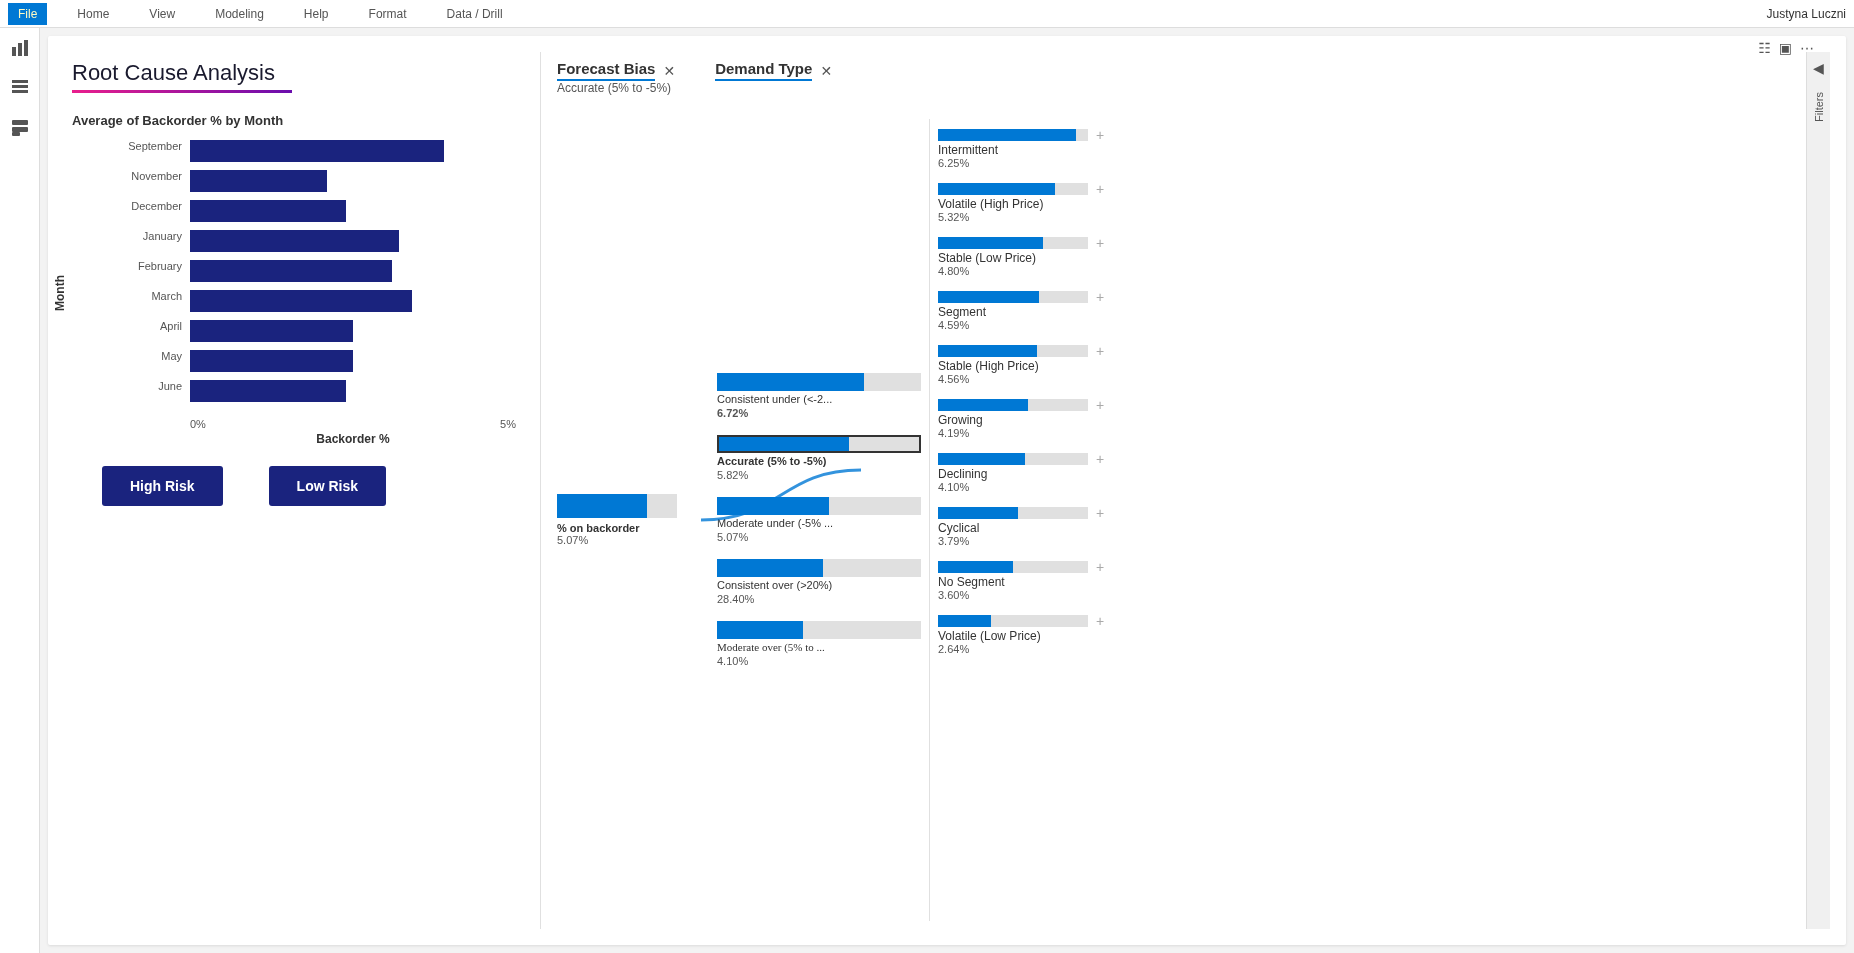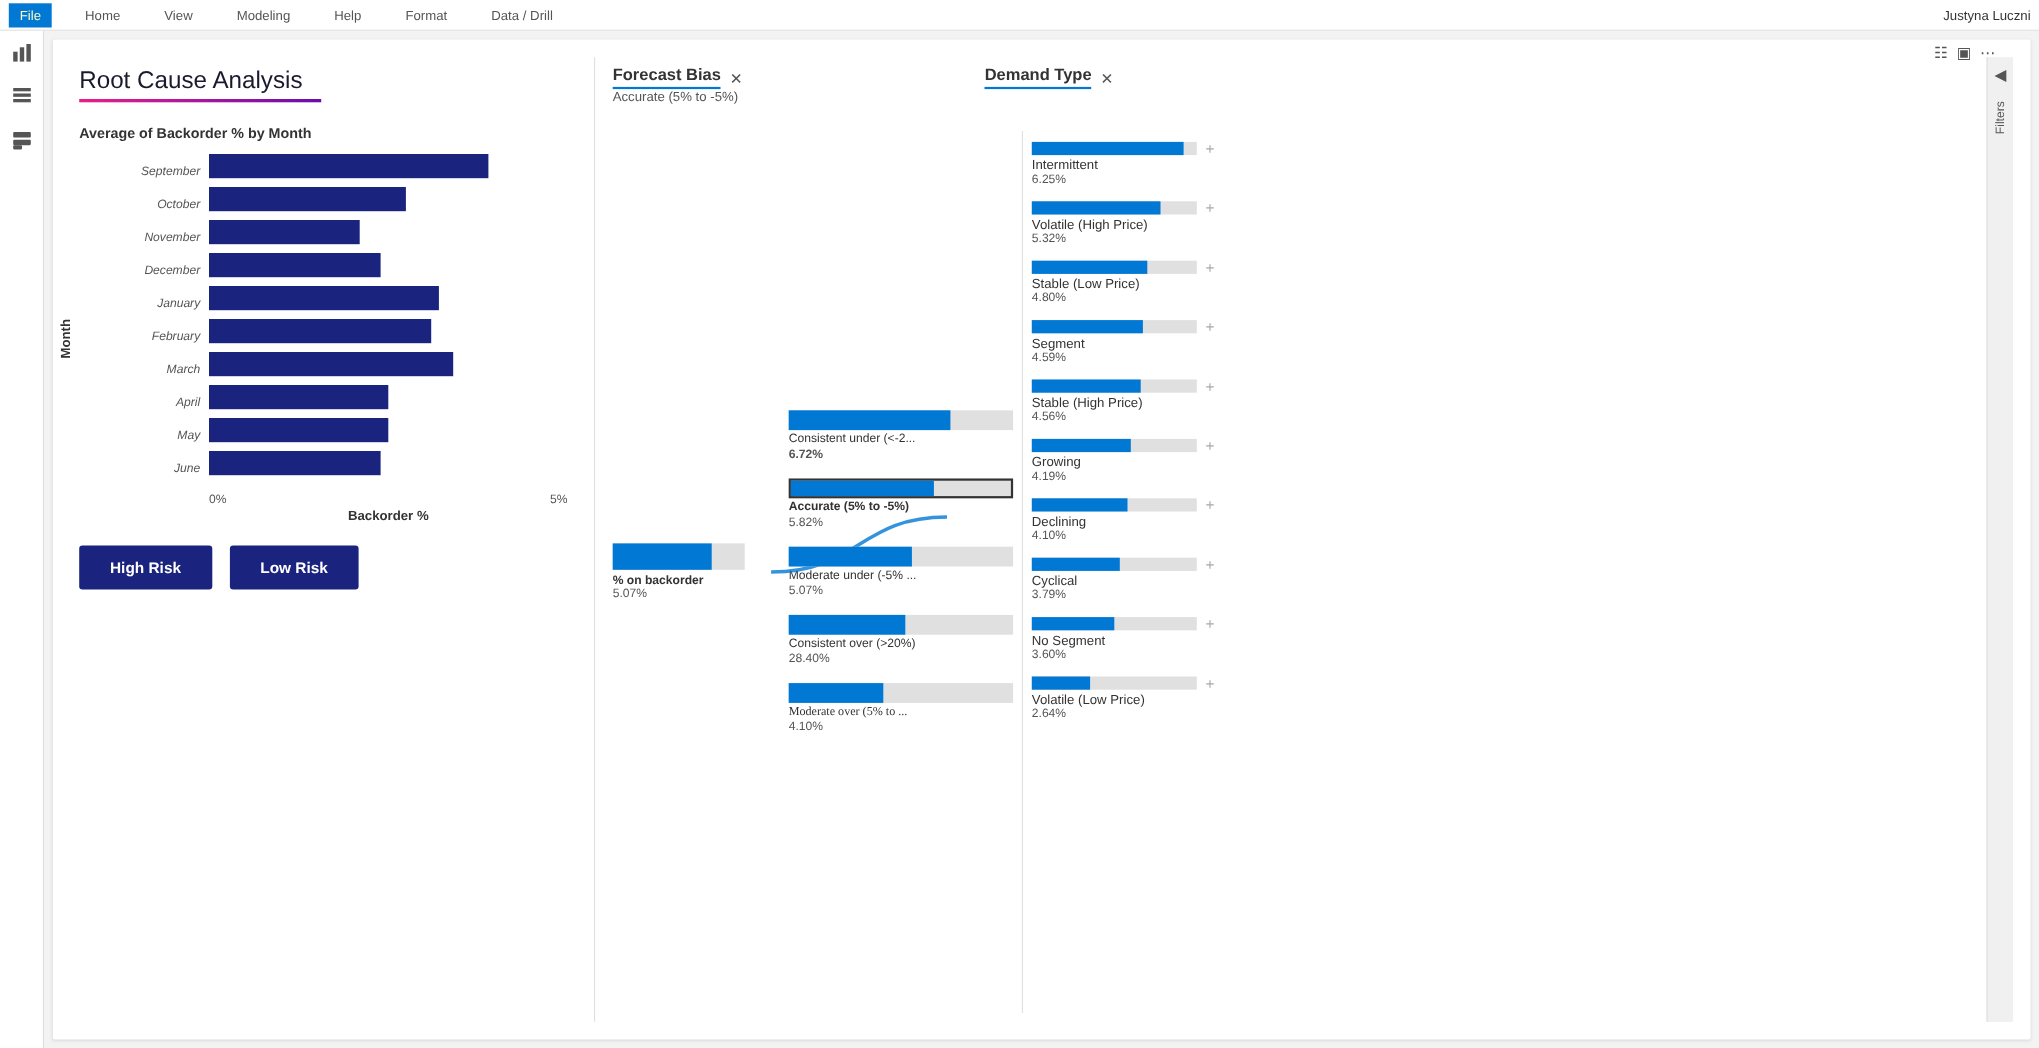--- a/index.html
+++ b/index.html
@@ -106,23 +106,22 @@
 
     .bar-chart {
       display: flex;
       flex-direction: column;
       gap: 8px;
       margin-bottom: 16px;
     }
 
     .bar-row {
       display: flex;
-      align-items: flex-end;
+      align-items: flex-start;
       gap: 8px;
-      font-style: italic;
     }
 
     .bar-label {
       width: 80px;
       text-align: right;
       font-size: 11px;
       color: #555;
       flex-shrink: 0;
     }
 
@@ -180,20 +179,21 @@
 
     .risk-button {
       padding: 12px 28px;
       background: #1a237e;
       color: #fff;
       border: none;
       border-radius: 3px;
       font-size: 14px;
       font-weight: 600;
       cursor: pointer;
+      margin-left: 30px;
     }
 
     .panel-header-title {
       font-size: 15px;
       font-weight: 600;
       color: #333;
       border-bottom: 2px solid #0078d4;
       padding-bottom: 2px;
     }
 
@@ -344,26 +344,20 @@
         <div class="bar-chart-wrapper">
           <div class="y-axis-label">Month</div>
           <div class="bar-chart" id="main-bar-chart">
           <div class="bar-row">
     <span class="bar-label">September</span>
     <div class="bar-track">
       <div class="bar-fill" style="width:78%;"></div>
     </div>
   </div>
               <div class="bar-row">
-    <span class="bar-label">October</span>
-    <div class="bar-track">
-      <div class="bar-fill" style="width:55%;"></div>
-    </div>
-  </div>
-              <div class="bar-row">
     <span class="bar-label">November</span>
     <div class="bar-track">
       <div class="bar-fill" style="width:42%;"></div>
     </div>
   </div>
               <div class="bar-row">
     <span class="bar-label">December</span>
     <div class="bar-track">
       <div class="bar-fill" style="width:48%;"></div>
     </div>
@@ -421,21 +415,21 @@
       <div style="flex:1; display:flex; flex-direction:column; border-left:1px solid #e0e0e0; position:relative;">
 
         <div style="display:flex; gap:40px; padding:8px 16px 0 16px;">
           <div style="display:flex; flex-direction:column;">
             <div style="display:flex; align-items:center; gap:8px;">
               <span class="panel-header-title">Forecast Bias</span>
               <span class="panel-close">✕</span>
             </div>
             <span class="panel-subtitle">Accurate (5% to -5%)</span>
           </div>
-          <div style="display:flex; flex-direction:column; margin-left: 180px;">
+          <div style="display:flex; flex-direction:column; ">
             <div style="display:flex; align-items:center; gap:8px;">
               <span class="panel-header-title">Demand Type</span>
               <span class="panel-close">✕</span>
             </div>
           </div>
         </div>
 
         <div style="display:flex; flex:1; padding:8px; position:relative; overflow:hidden;">
 
           <div style="display:flex; flex-direction:column; justify-content:center; align-items:flex-start; width:160px; padding:8px;">

